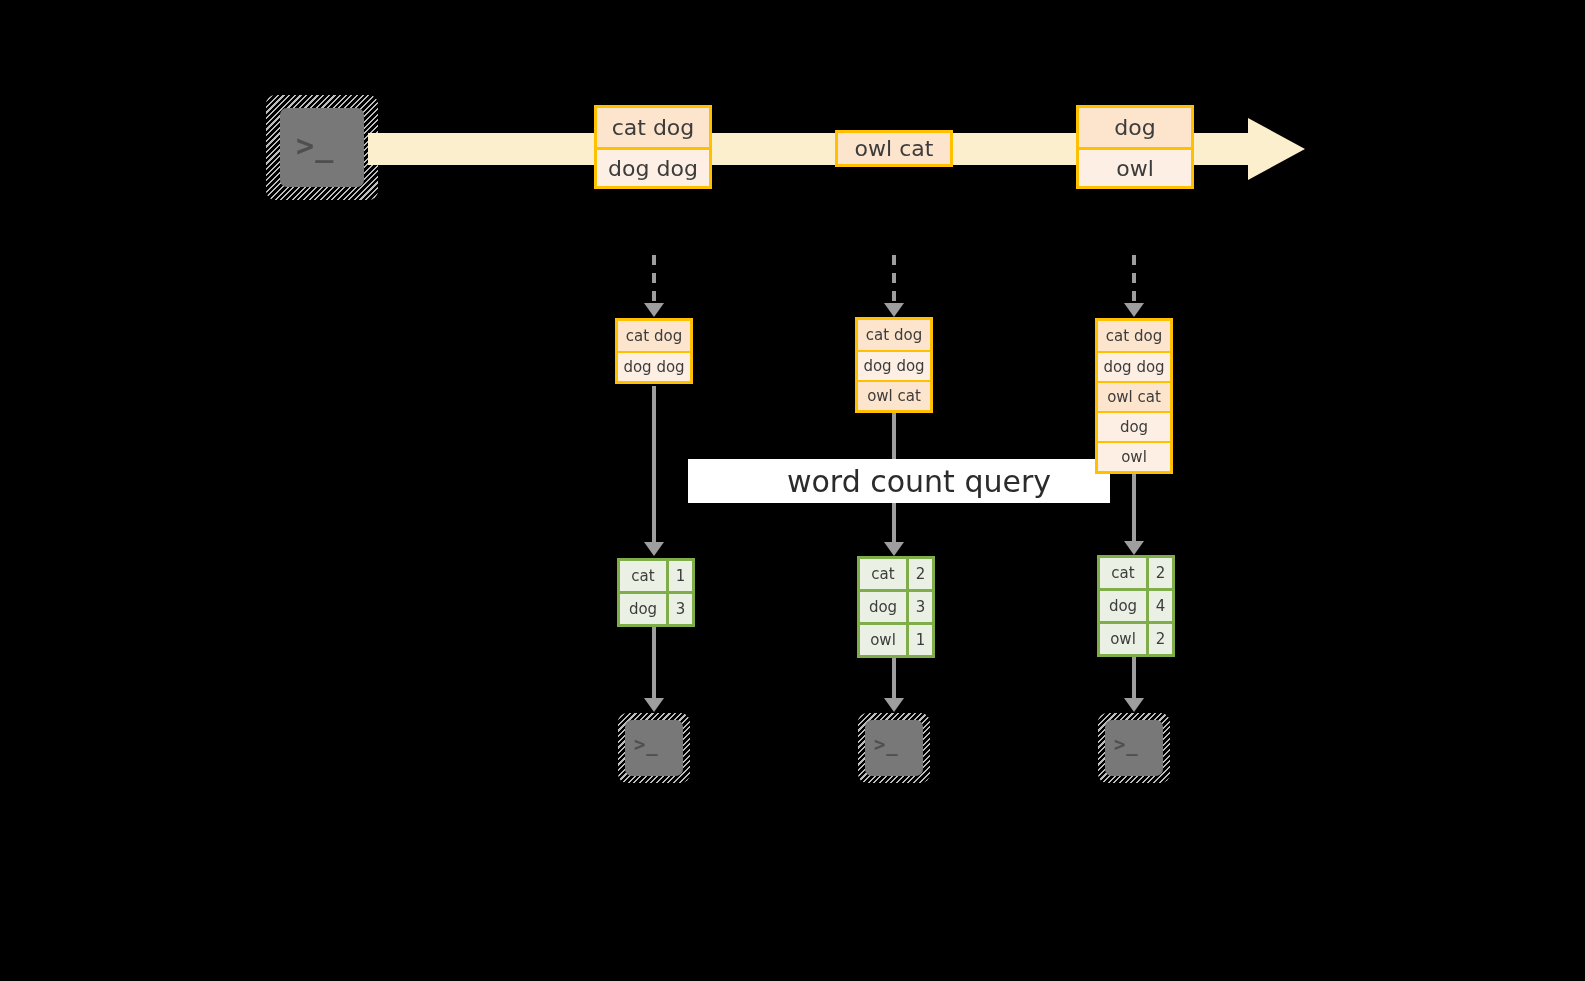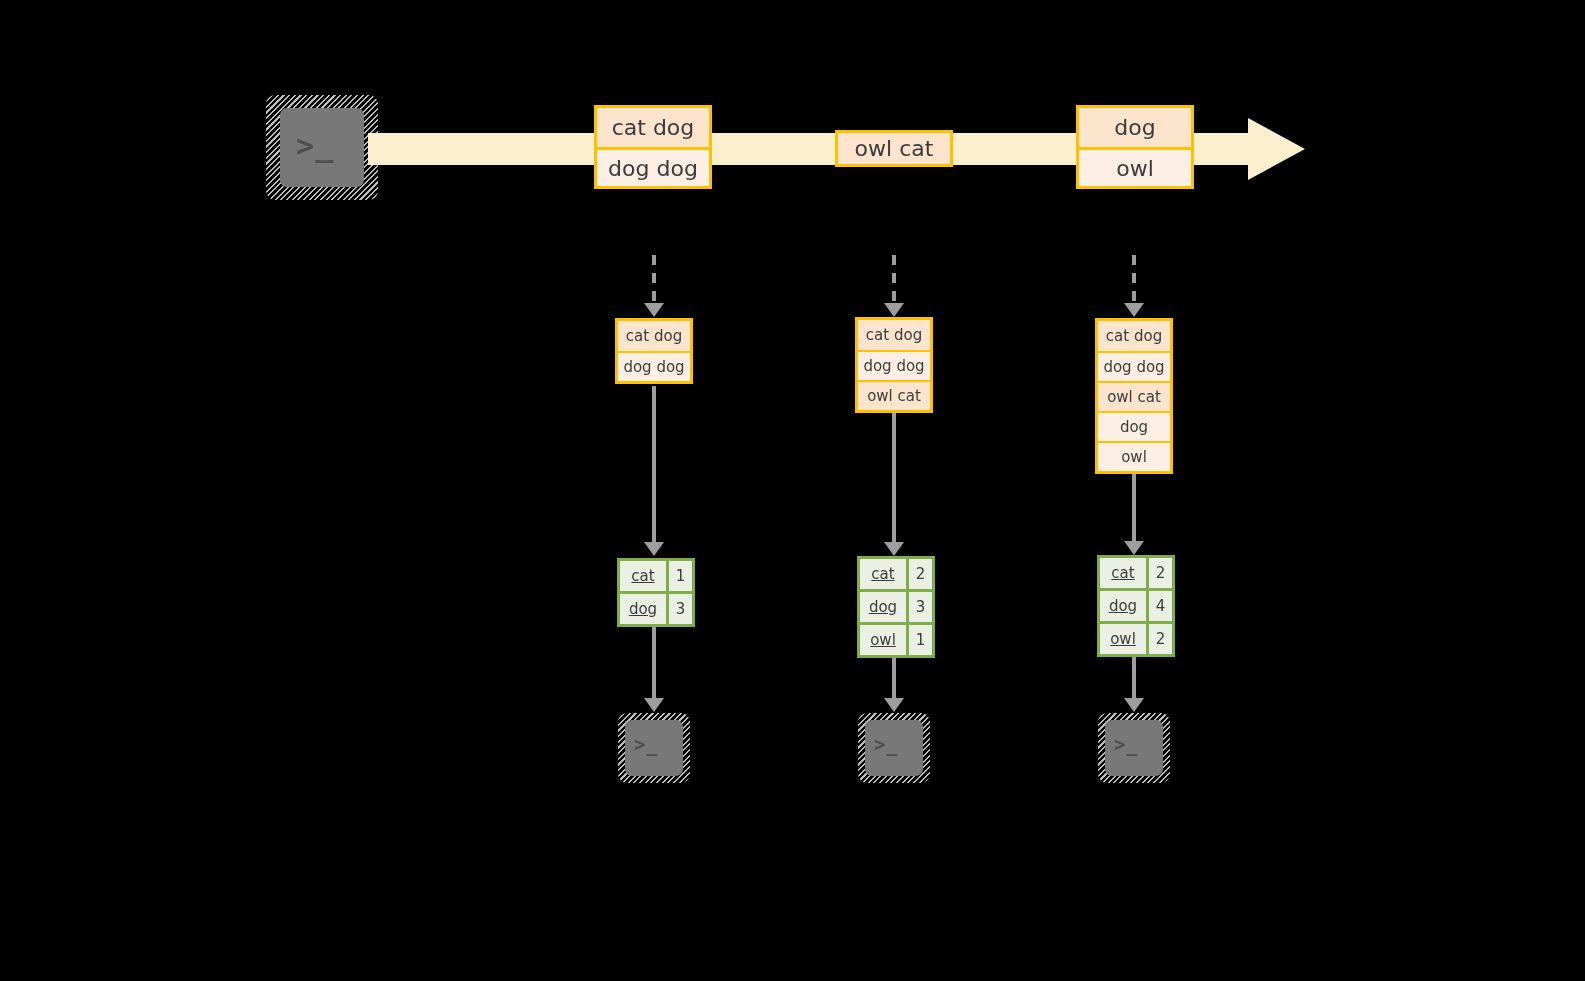--- a/index.html
+++ b/index.html
@@ -137,21 +137,20 @@
     box-sizing: border-box;
     display: flex;
     align-items: center;
     justify-content: center;
     font-size: 15px;
     color: #3c3c3c;
     background: #EAF0E4;
   }
   .tbl .tcell.key {
     width: 46px;
-    text-decoration: underline;
   }
   .tbl .tcell.val {
     width: 26px;
     border-left: 3px solid #7FAD4A;
   }
 
   
   .conn {
     position: absolute;
     z-index: 4;
@@ -262,20 +261,23 @@
   </div>
   <div class="conn" style="left:876px; top:408px; width:36px; height:153px;">
     <div class="line" style="top:0px; height:134px;"></div>
     <div class="arrowhead" style="top:134px;"></div>
   </div>
   <div class="conn" style="left:1116px; top:472px; width:36px; height:88px;">
     <div class="line" style="top:0px; height:69px;"></div>
     <div class="arrowhead" style="top:69px;"></div>
   </div>
 
+  <div class="query-band" style="left:688px; top:459px; width:422px; height:44px;">
+    <div class="label">word count query</div>
+  </div>
 
   <div class="tbl" style="left:617px; top:558px; width:78px;">
     <div class="trow">
       <div class="tcell key">cat</div>
       <div class="tcell val">1</div>
     </div>
     <div class="trow">
       <div class="tcell key">dog</div>
       <div class="tcell val">3</div>
     </div>

